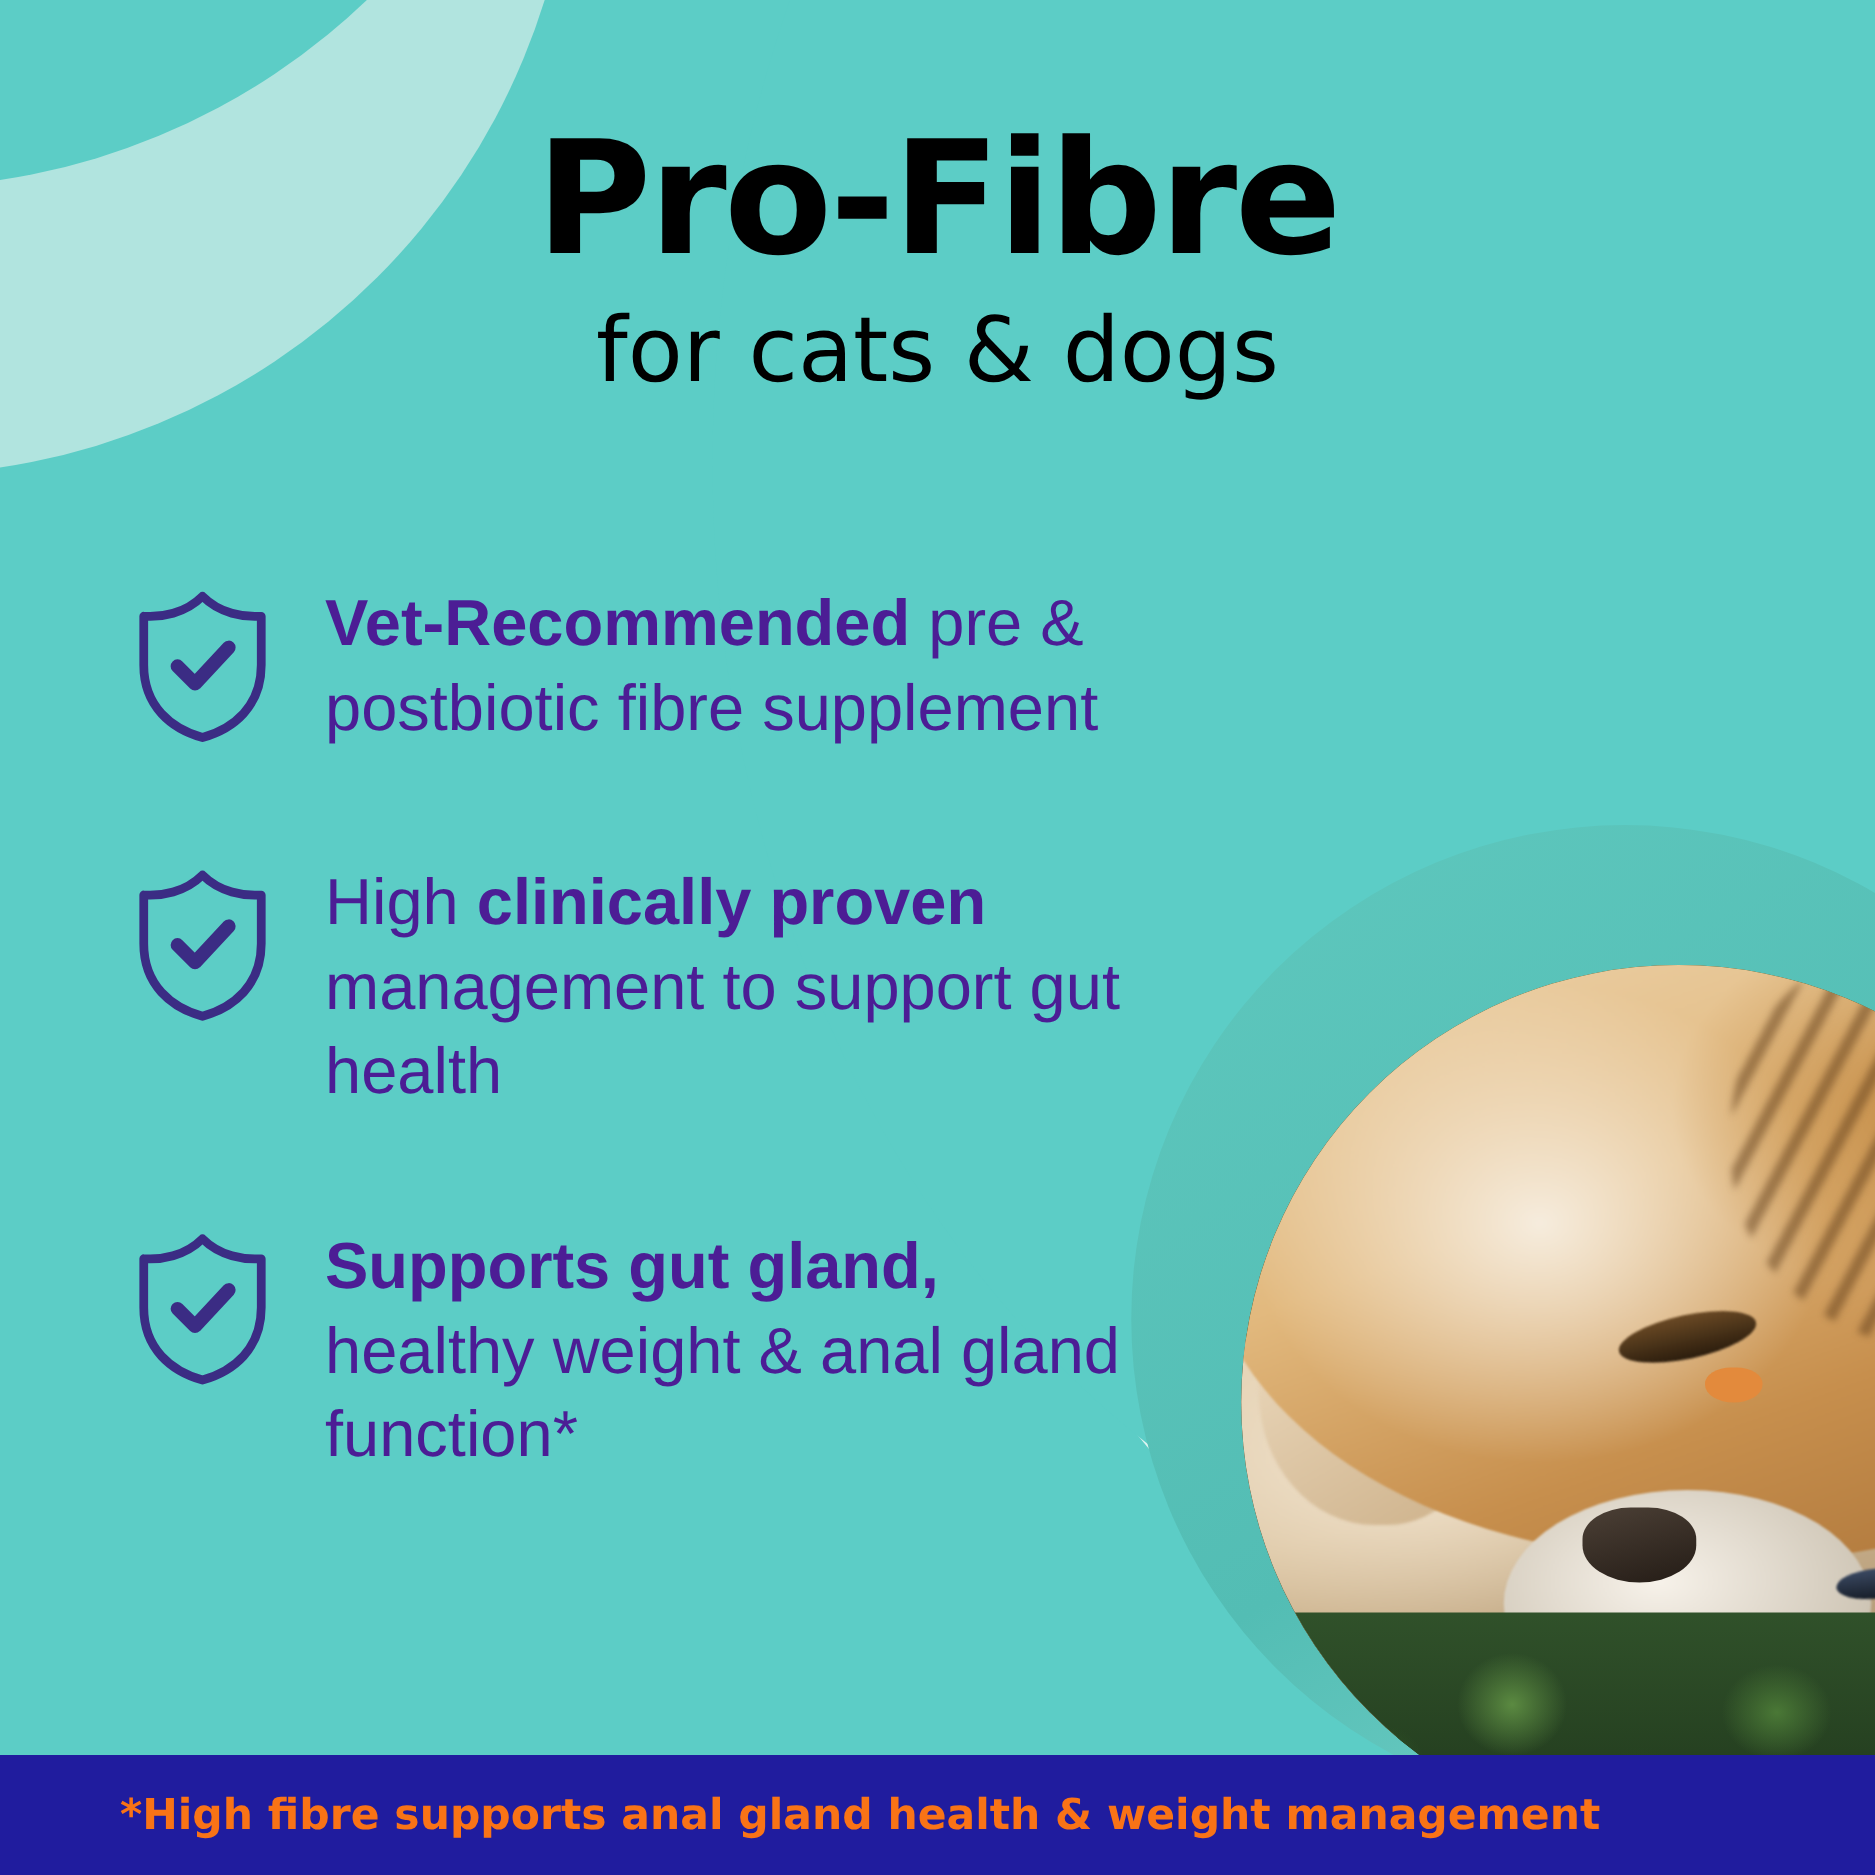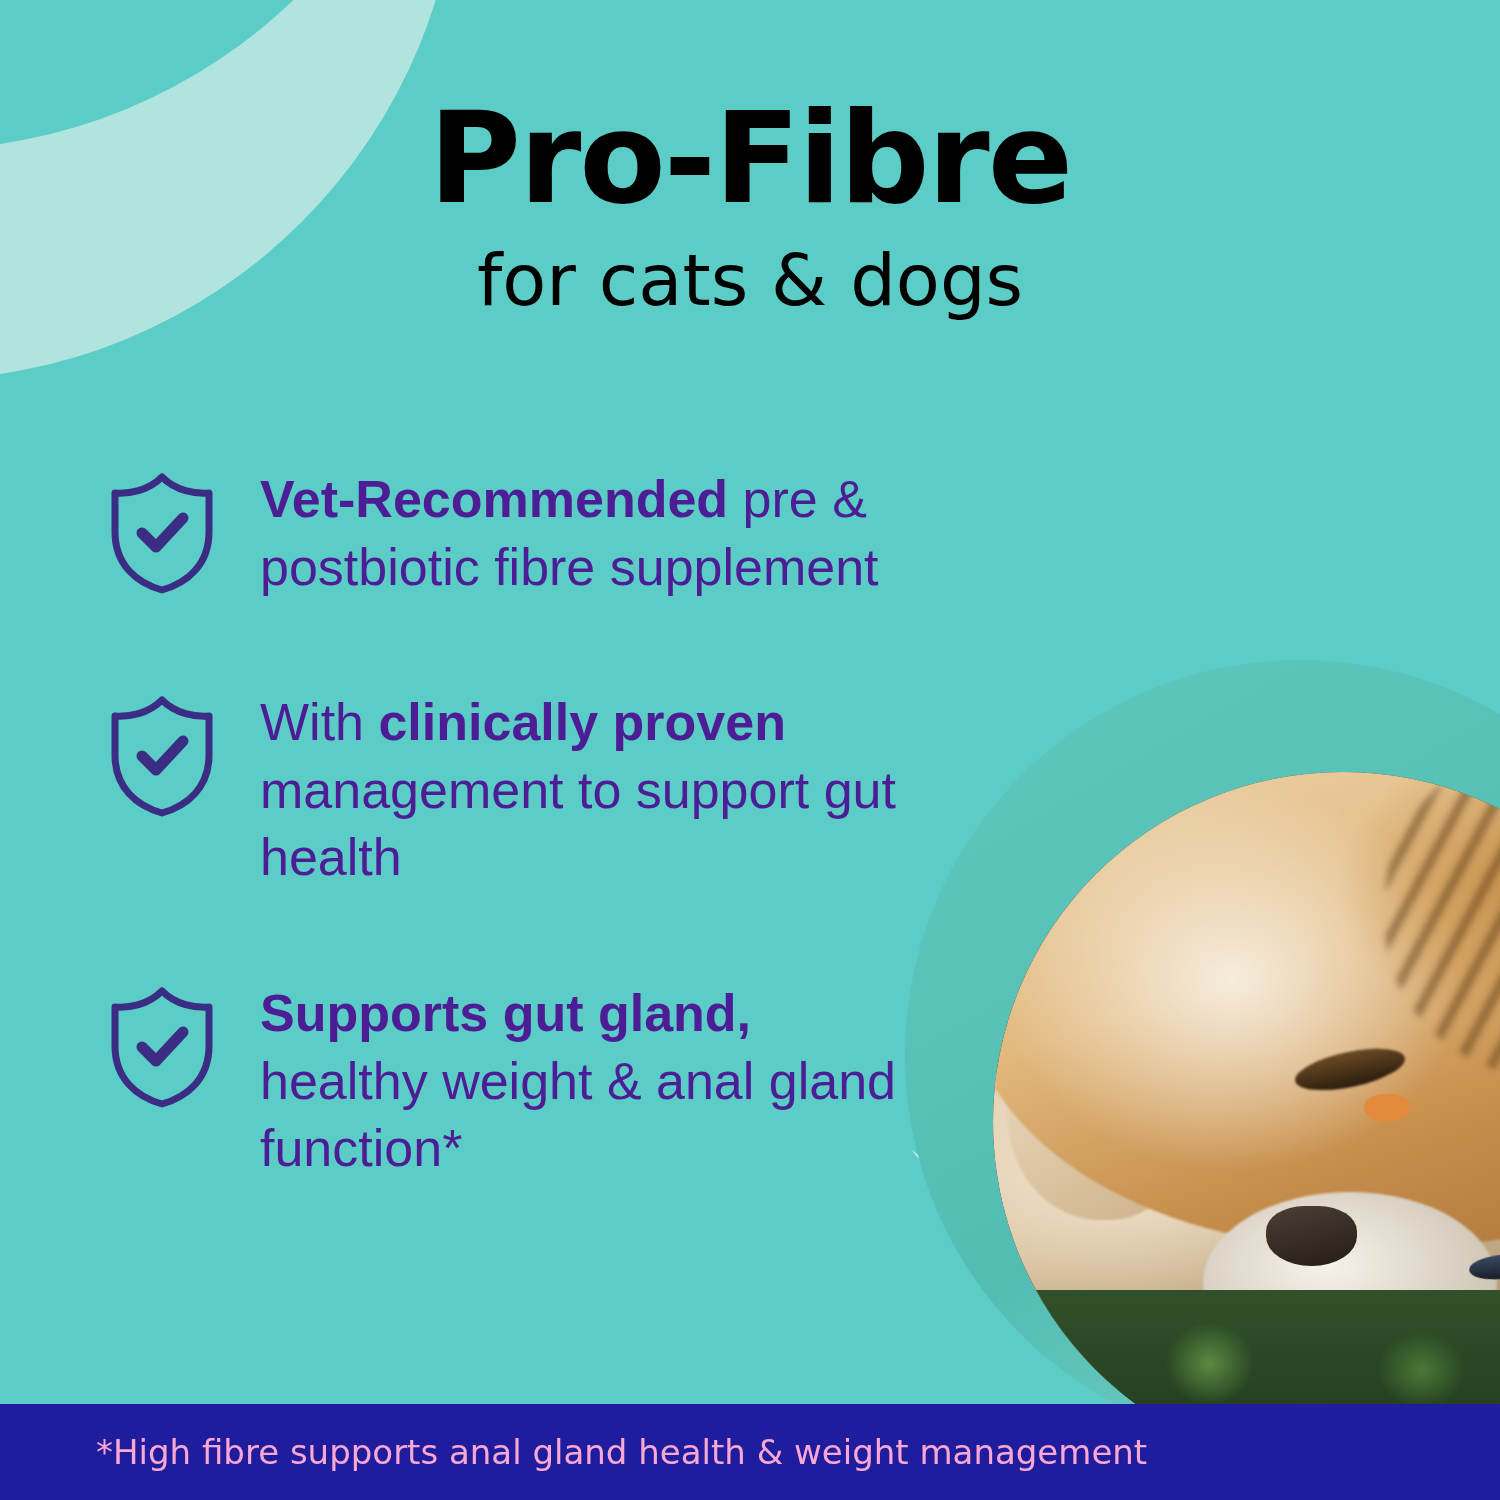--- a/index.html
+++ b/index.html
@@ -266,22 +266,22 @@
     top: 1404px;
     width: 1500px;
     height: 96px;
     background: #201C9E;
     display: flex;
     align-items: center;
   }
   #footer-text {
     font-family: "DejaVu Sans", sans-serif;
     font-size: 34px;
-    color: #f9a8d4;
-    font-weight: 400;
+    color: #f97316;
+    font-weight: 700;
     padding-left: 96px;
     letter-spacing: 0px;
   }
 </style>
 </head>
 <body>
 
 <div id="canvas">
 
   <div class="bg-layer" id="arc-topleft"></div>
@@ -326,21 +326,21 @@
     </div>
 
     <div class="bullet">
       <span class="shield-icon">
         <svg viewBox="0 0 116 126" width="116" height="126" aria-hidden="true">
           <path d="M58 7 C44 21 25 24 11 23 L11 62 C11 95 33 113 58 120 C83 113 105 95 105 62 L105 23 C91 24 72 21 58 7 Z" fill="none" stroke="#3B2C84" stroke-width="7" stroke-linejoin="round" stroke-linecap="round"></path>
           <path d="M38 63 L52 77 L79 48" fill="none" stroke="#3B2C84" stroke-width="11" stroke-linejoin="round" stroke-linecap="round"></path>
         </svg>
       </span>
       <div class="bullet-text">
-        <span>With </span><b>clinically proven</b><span> management to support gut health</span>
+        <span>High </span><b>clinically proven</b><span> management to support gut health</span>
       </div>
     </div>
 
     <div class="bullet">
       <span class="shield-icon">
         <svg viewBox="0 0 116 126" width="116" height="126" aria-hidden="true">
           <path d="M58 7 C44 21 25 24 11 23 L11 62 C11 95 33 113 58 120 C83 113 105 95 105 62 L105 23 C91 24 72 21 58 7 Z" fill="none" stroke="#3B2C84" stroke-width="7" stroke-linejoin="round" stroke-linecap="round"></path>
           <path d="M38 63 L52 77 L79 48" fill="none" stroke="#3B2C84" stroke-width="11" stroke-linejoin="round" stroke-linecap="round"></path>
         </svg>
       </span>

